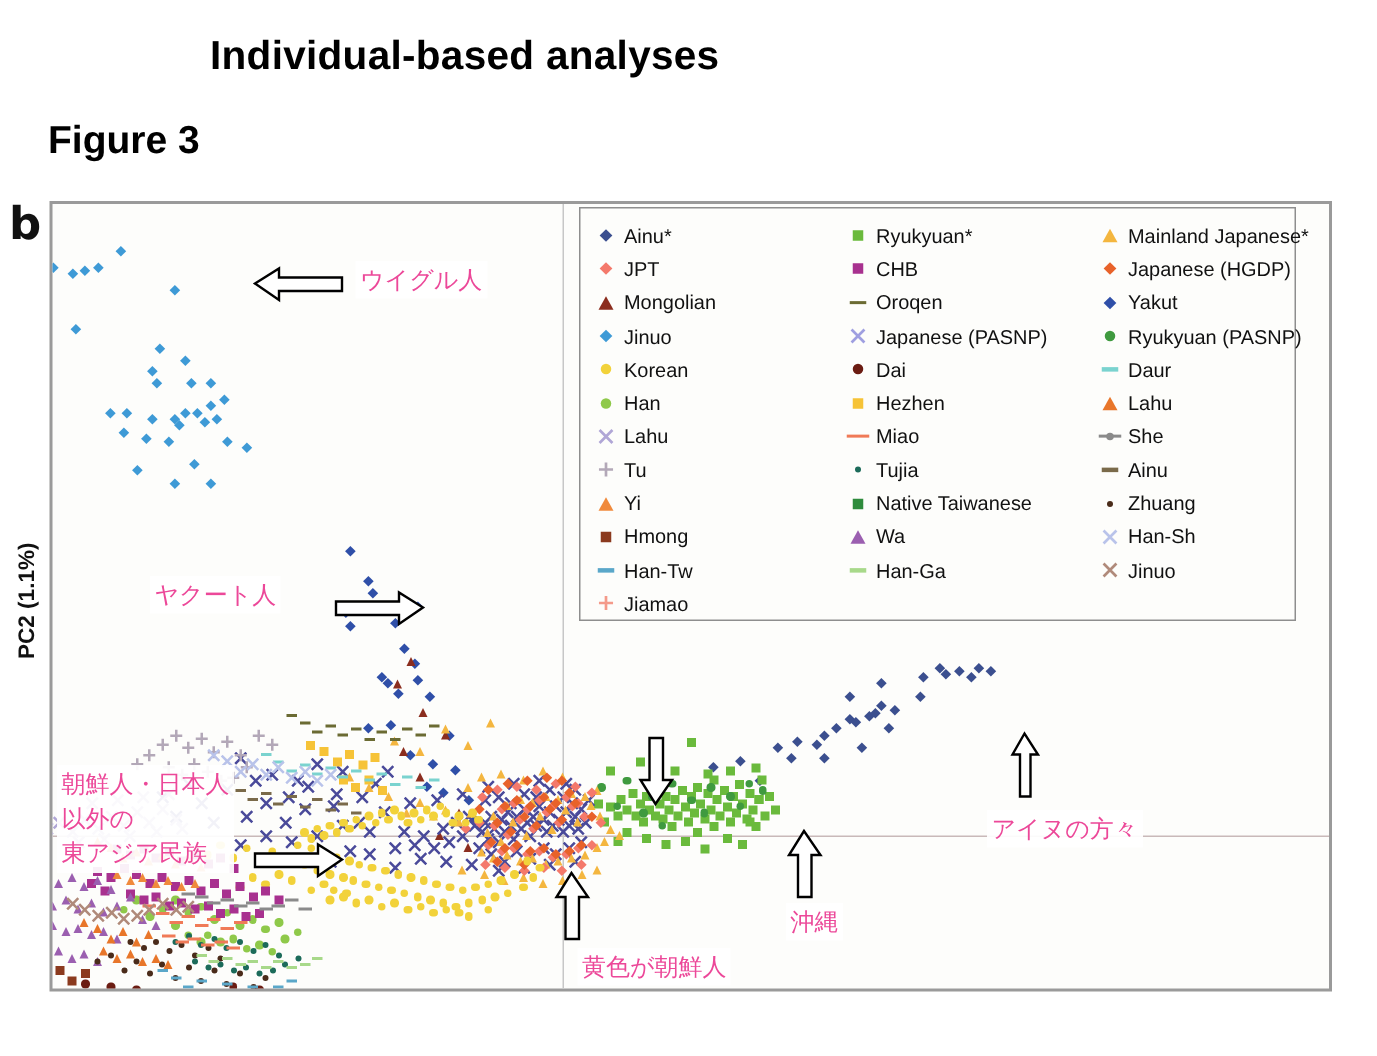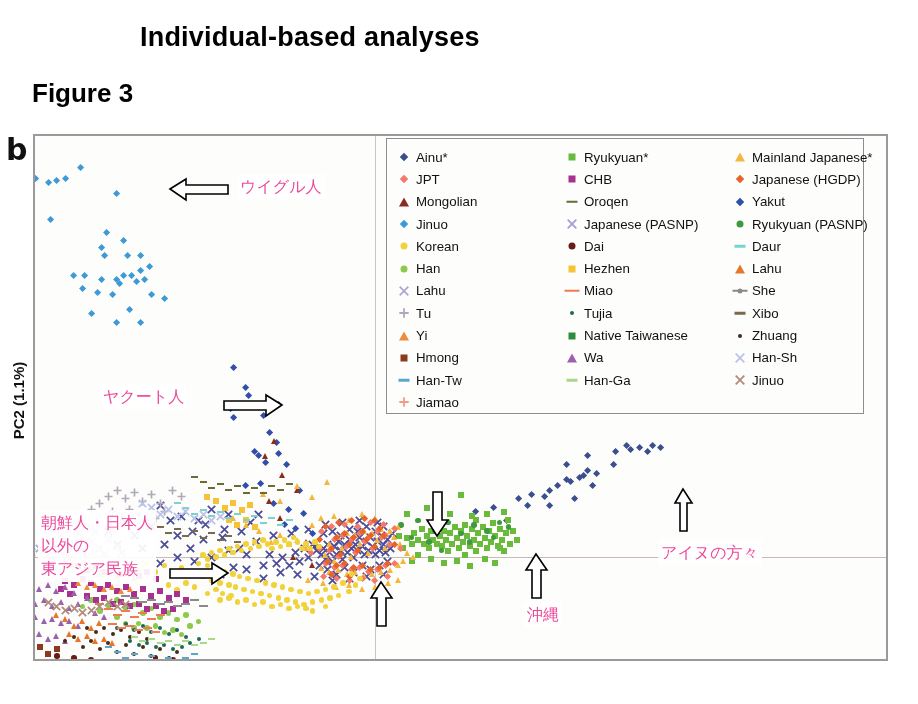--- a/index.html
+++ b/index.html
@@ -1438,21 +1438,21 @@
         <div class="leg-item">
           <span class="mk sh-dot">
             <i style="background: rgb(28, 107, 90);"></i>
           </span>
           <span class="leg-txt">Tujia</span>
         </div>
         <div class="leg-item">
           <span class="mk sh-dash">
             <i style="background: rgb(122, 106, 74);"></i>
           </span>
-          <span class="leg-txt">Xibo</span>
+          <span class="leg-txt">Ainu</span>
         </div>
         <div class="leg-item">
           <span class="mk sh-tri">
             <i style="border-bottom: 9px solid rgb(240, 138, 60);"></i>
           </span>
           <span class="leg-txt">Yi</span>
         </div>
         <div class="leg-item">
           <span class="mk sh-square">
             <i style="background: rgb(46, 139, 60);"></i>
@@ -1540,20 +1540,21 @@
 
   <div class="anno" style="left:38px;top:510px;">朝鮮人・日本人
 以外の
 東アジア民族</div>
   <div class="arrow" style="left:168px;top:560px;">
     <svg width="62" height="26" viewBox="0 0 62 26">
       <polygon points="60,13 44,3 44,9 2,9 2,18 44,18 44,24" fill="#ffffff" stroke="#000000" stroke-width="1.6"></polygon>
     </svg>
   </div>
 
+  <div class="anno" style="left:385px;top:632px;">黄色が朝鮮人</div>
   <div class="arrow" style="left:368px;top:580px;">
     <svg width="26" height="48" viewBox="0 0 26 48">
       <polygon points="13,2 3,18 9,18 9,46 18,46 18,18 24,18" fill="#ffffff" stroke="#000000" stroke-width="1.6"></polygon>
     </svg>
   </div>
 
   <div class="anno" style="left:524px;top:602px;">沖縄</div>
   <div class="arrow" style="left:523px;top:552px;">
     <svg width="26" height="48" viewBox="0 0 26 48">
       <polygon points="13,2 3,18 9,18 9,46 18,46 18,18 24,18" fill="#ffffff" stroke="#000000" stroke-width="1.6"></polygon>

